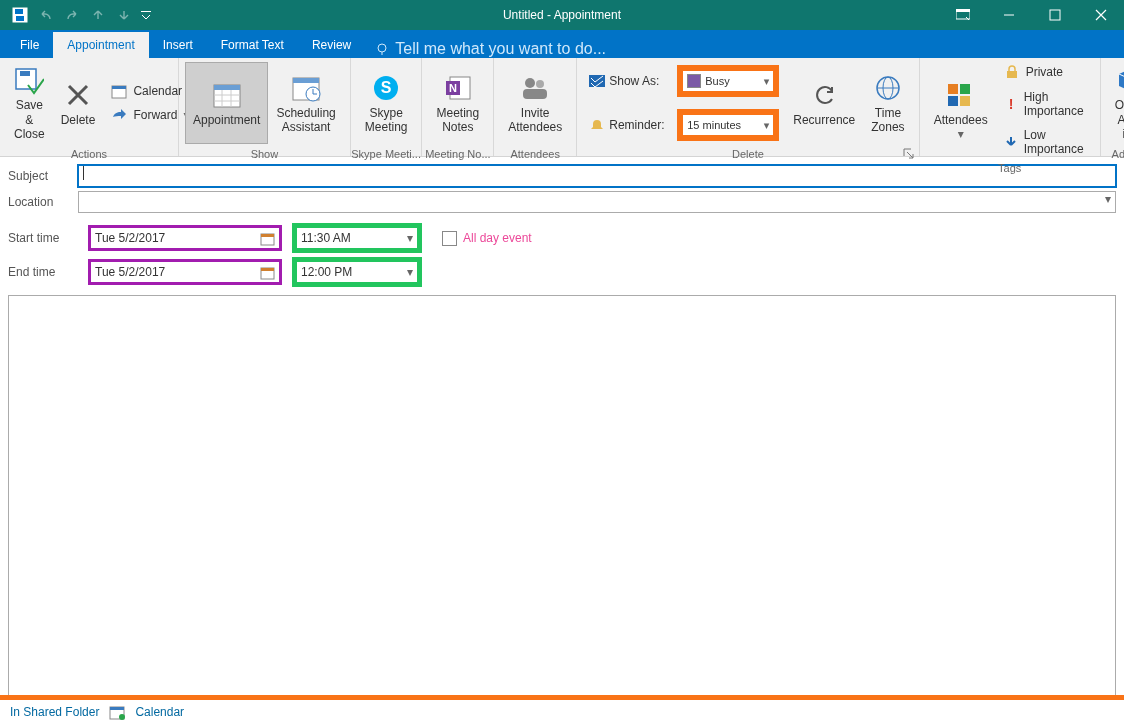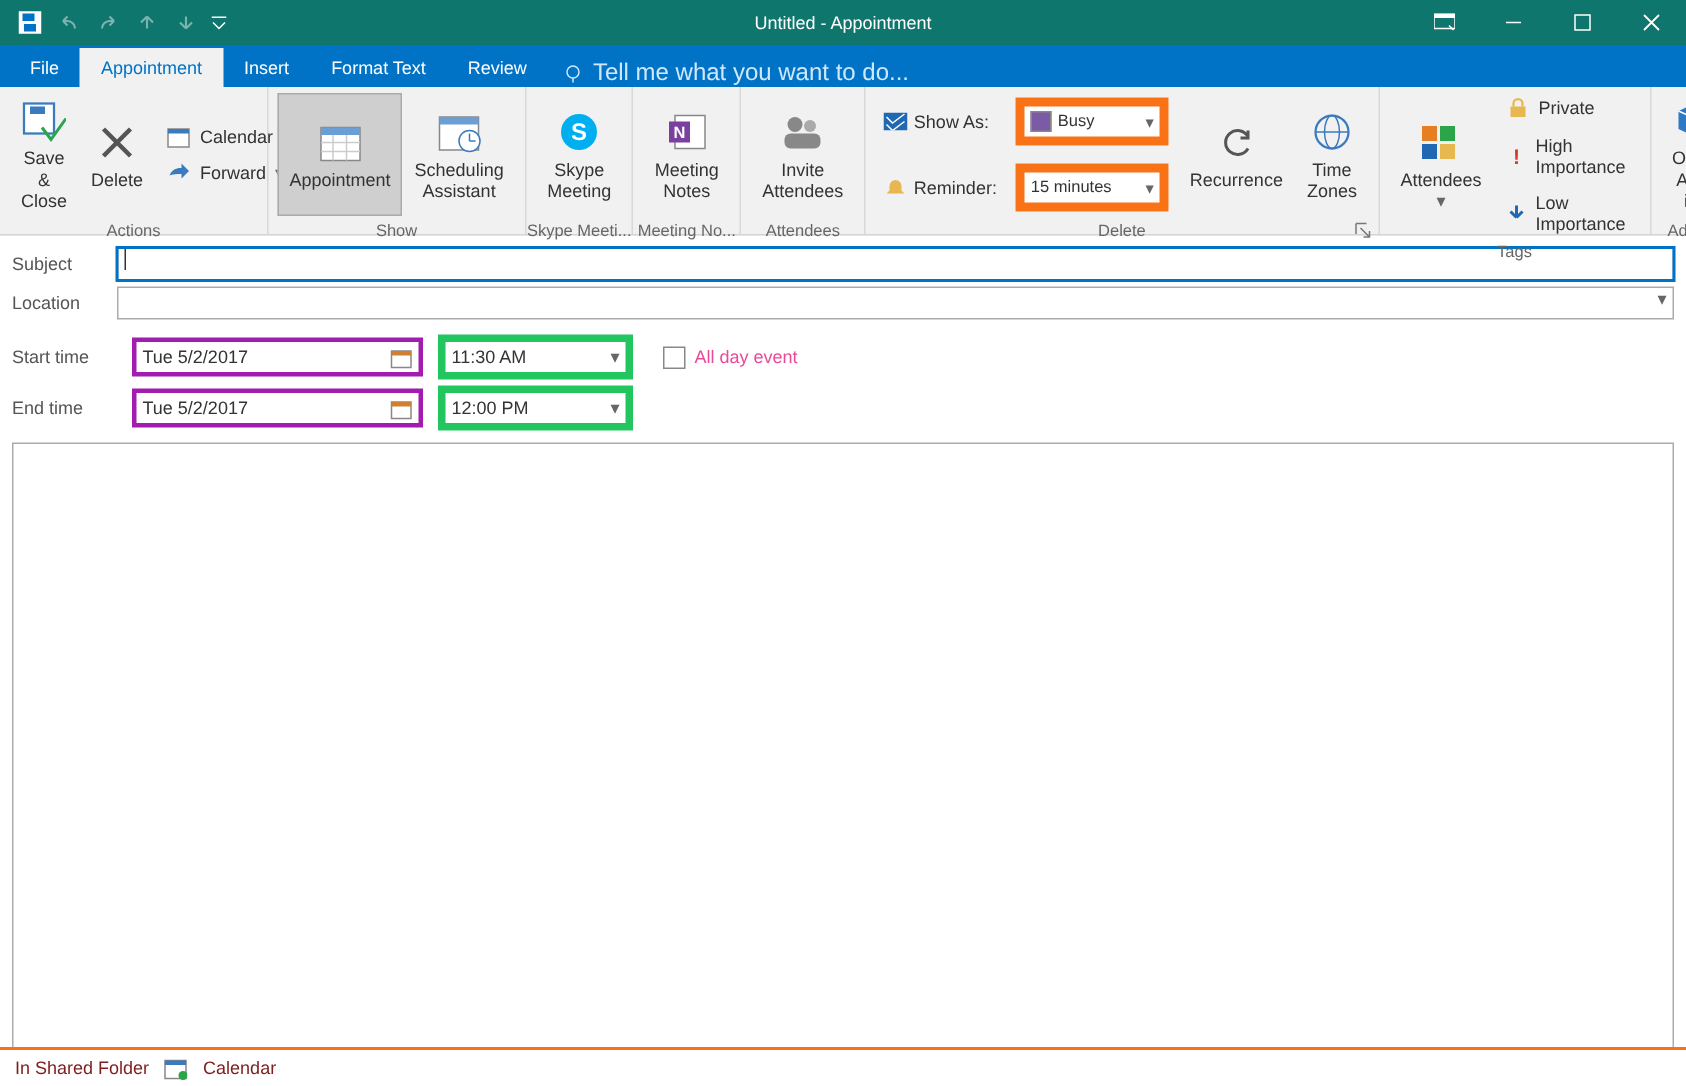--- a/index.html
+++ b/index.html
@@ -35,21 +35,21 @@
 .form-row{display:flex;align-items:center;margin-bottom:4px}
 .form-label{width:70px;color:#555}
 .textfield{flex:1;border:1px solid #ababab;height:20px;padding:0 4px;background:#fff}
 .textfield.focused{outline:2px solid #0173c7;outline-offset:-1px}
 .date-combo{border:3px solid #a21caf;background:#fff;height:20px;width:180px;display:flex;align-items:center;padding:0 4px}
 .date-combo .cal{margin-left:auto}
 .time-combo{border:5px solid #22c55e;background:#fff;height:20px;width:112px;display:flex;align-items:center;padding:0 4px}
 .time-combo .caret{margin-left:auto}
 .checkbox{width:13px;height:13px;border:1px solid #888;background:#fff;margin-right:6px}
 .notes{border:1px solid #ababab;height:404px;margin-top:8px}
-.statusbar{position:absolute;bottom:0;left:0;right:0;height:24px;border-top:2px solid #f97316;display:flex;align-items:center;padding:0 10px;gap:10px;background:#fff;color:#7f1d1d}
+.statusbar{position:absolute;bottom:0;left:0;right:0;height:24px;border-top:5px solid #f97316;display:flex;align-items:center;padding:0 10px;gap:10px;background:#fff;color:#0369a1}
 svg{display:block}
 .grey-chevron{color:#666}
 .busy-swatch{width:12px;height:12px;background:#7b5aa6;border:1px solid #888;margin-right:4px}
 </style>
 </head>
 <body>
 
 <div class="titlebar">
   <div class="qat">
     <div class="qat-btn">

